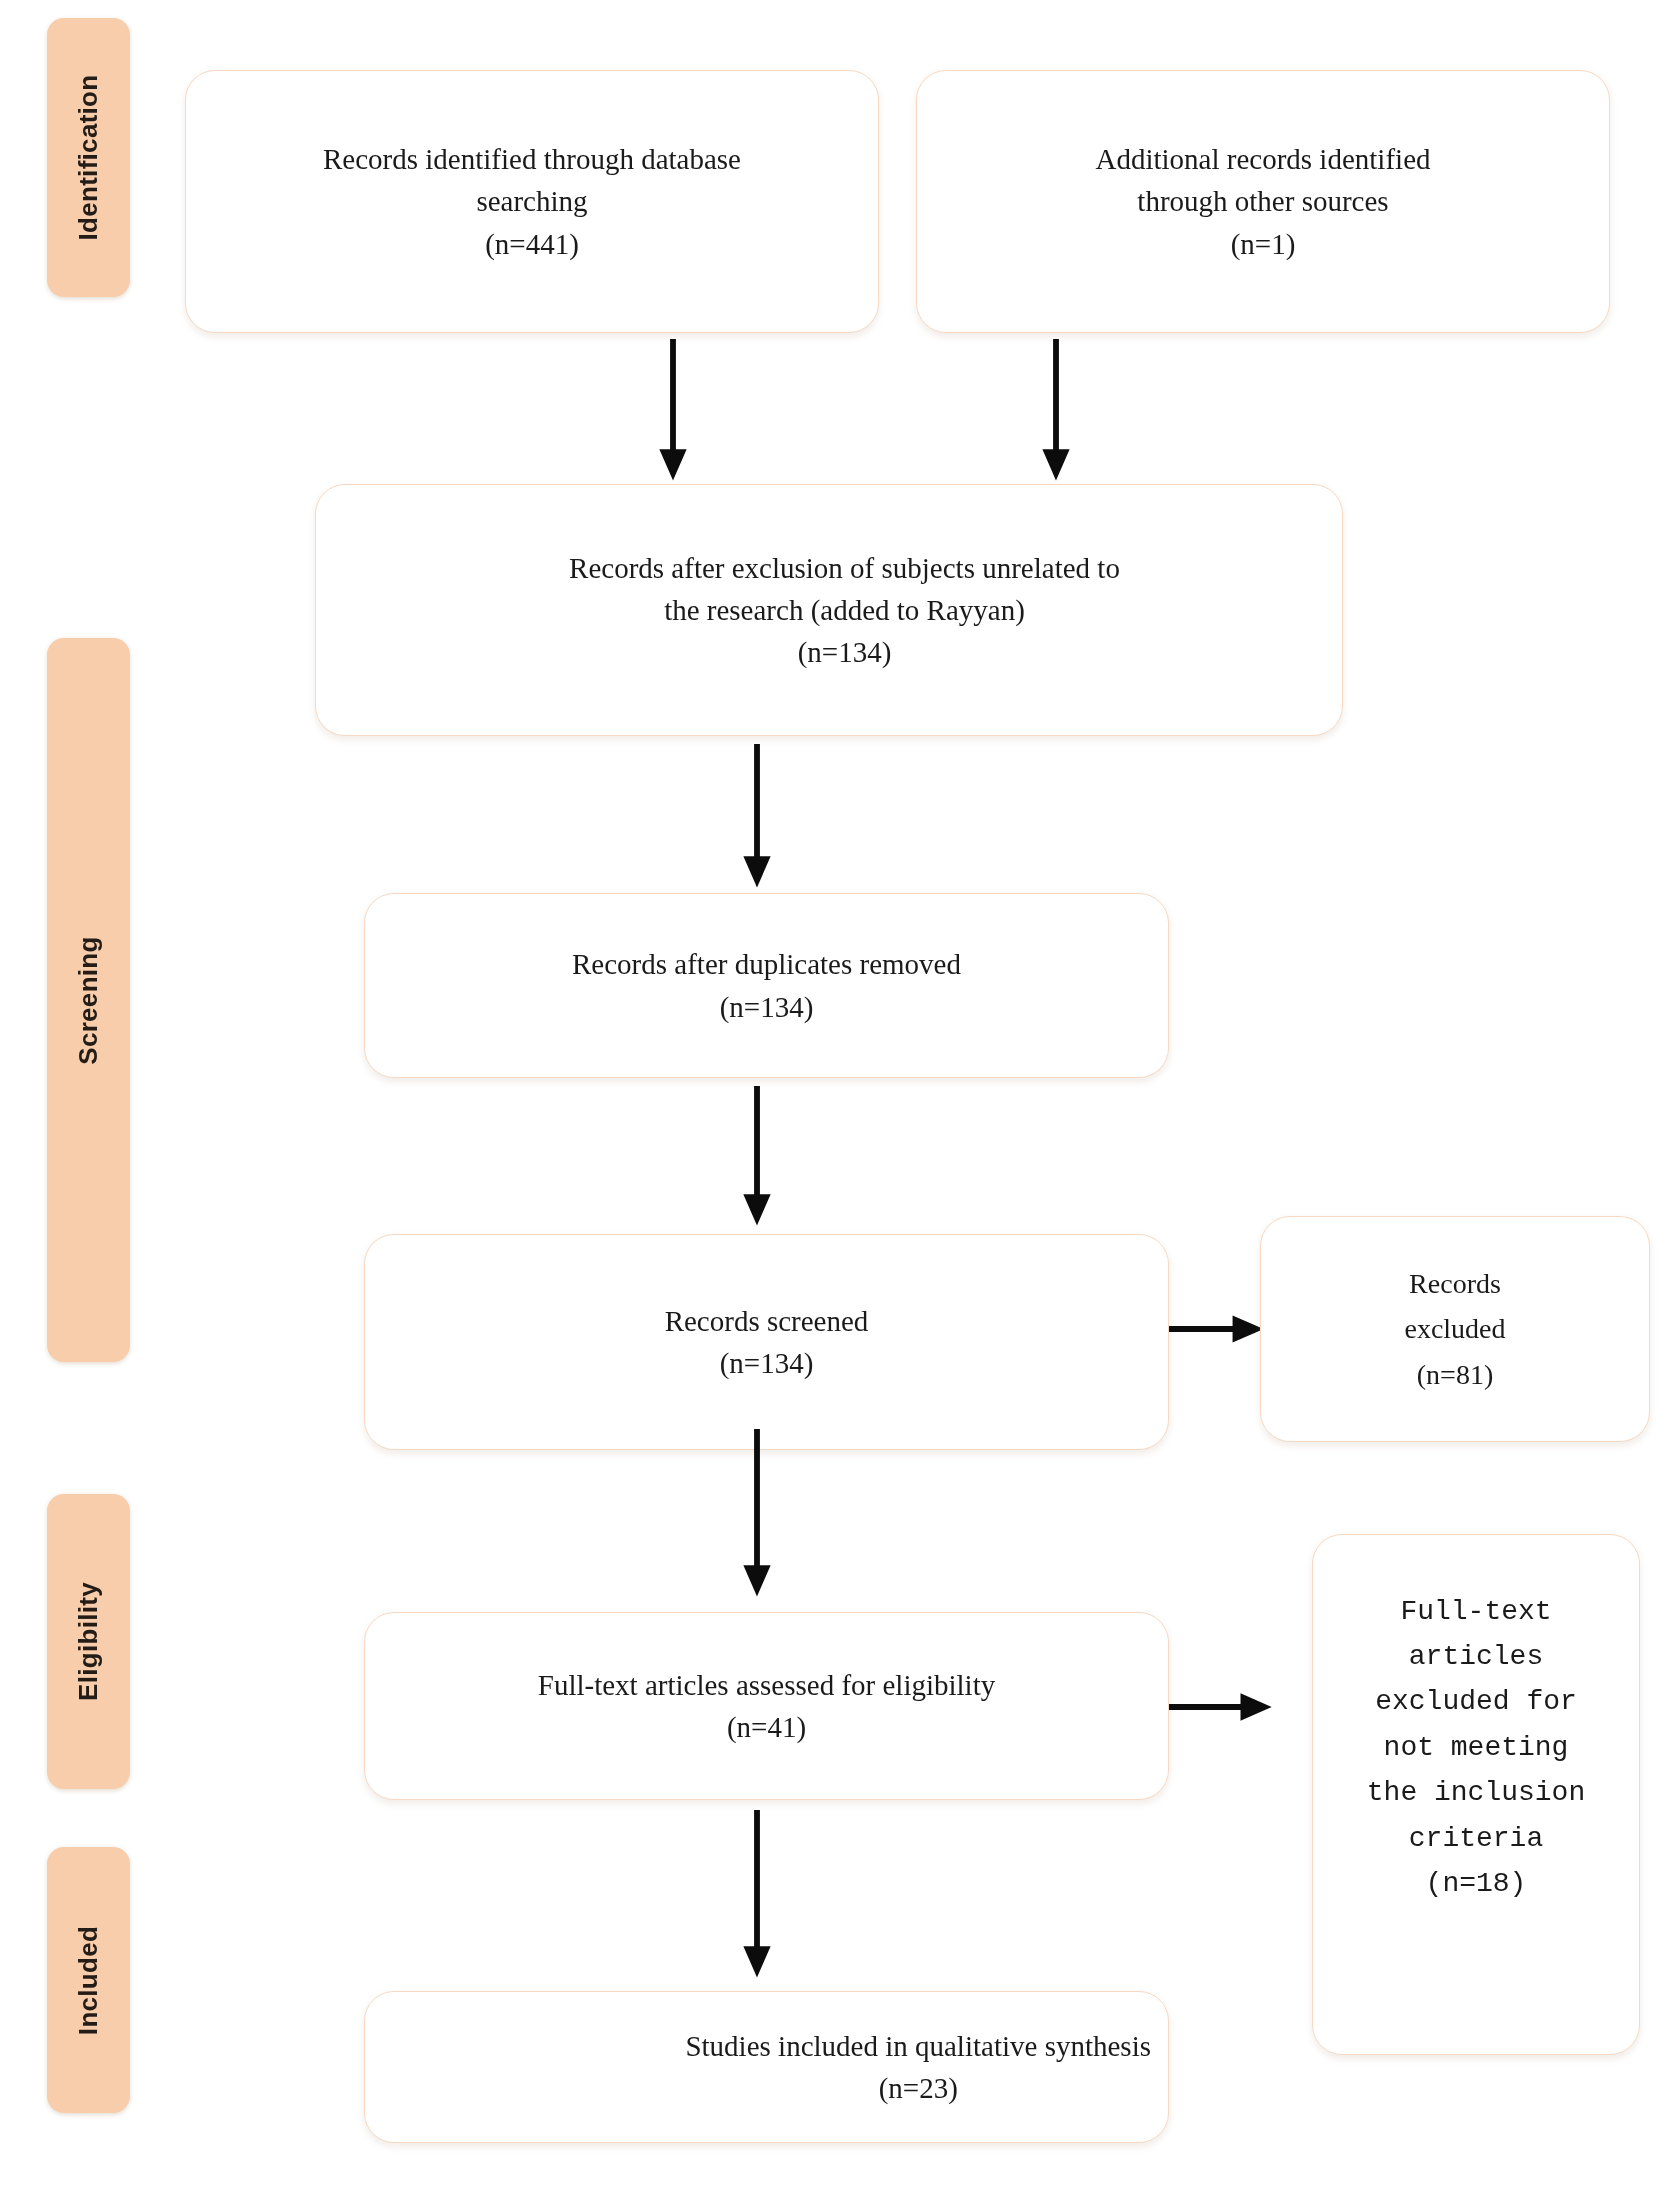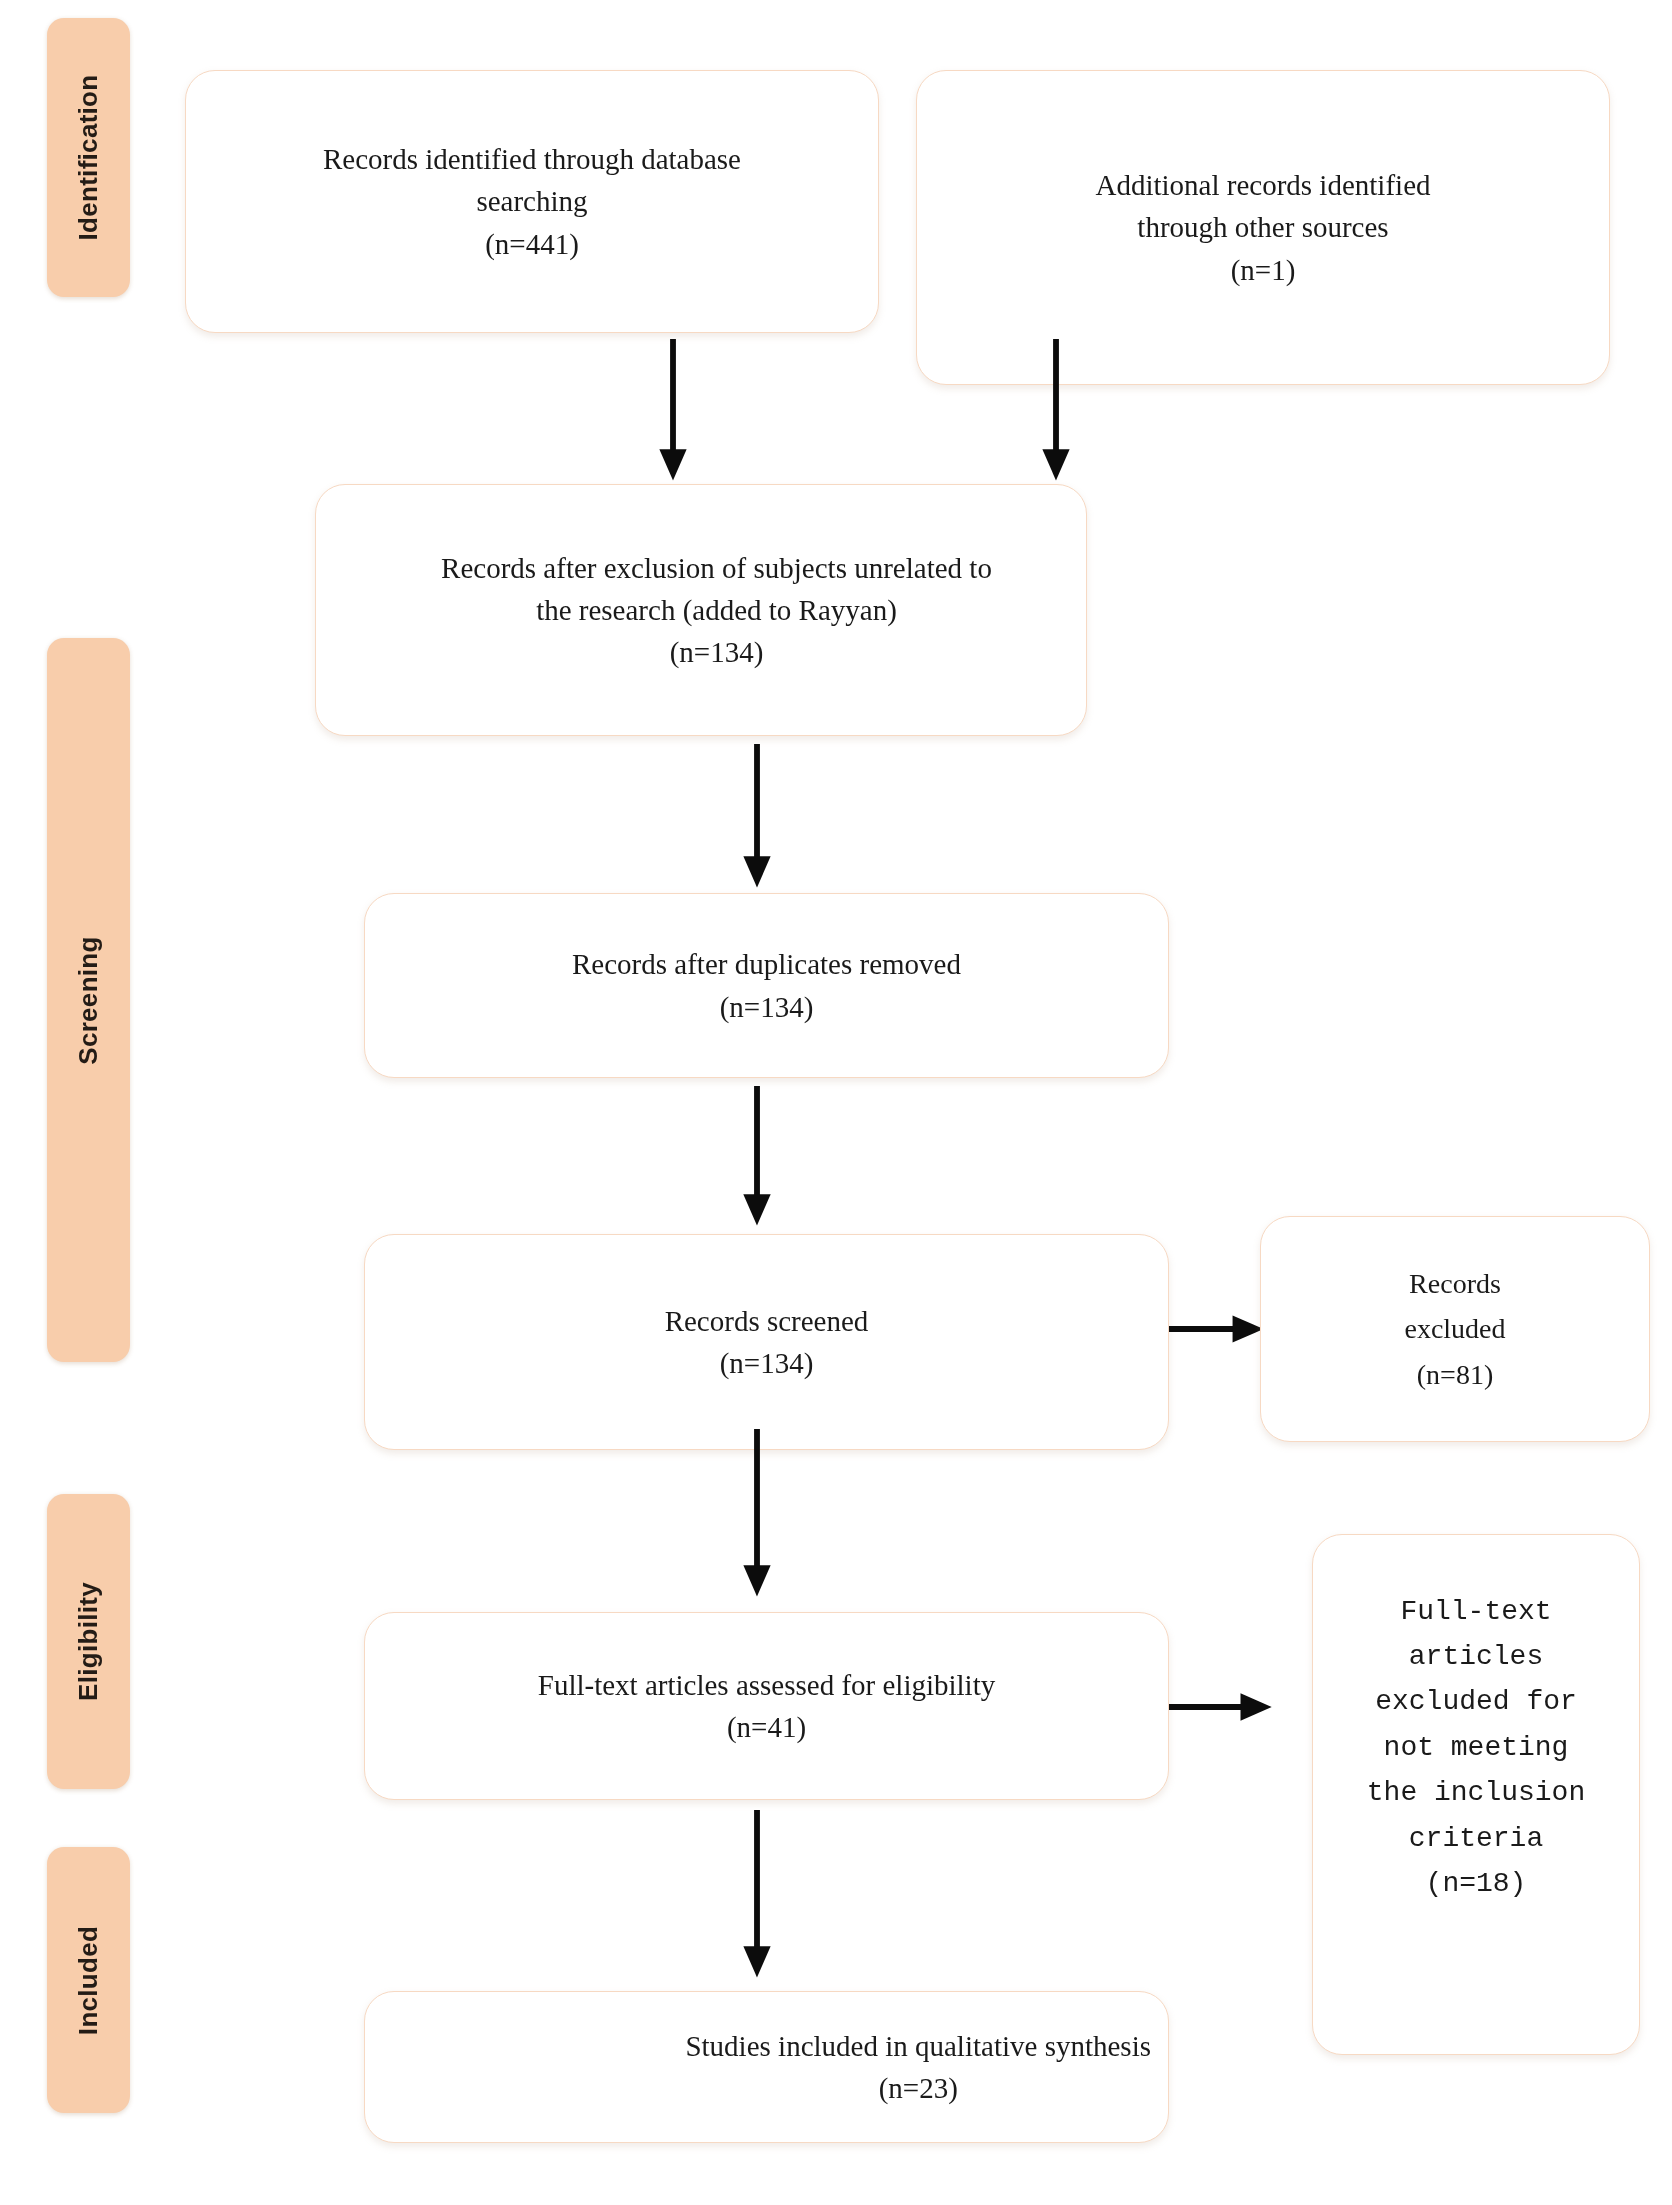--- a/index.html
+++ b/index.html
@@ -91,41 +91,41 @@
   <div class="stage-bar" style="left:47px; top:1847px; width:83px; height:266px;">
     <span class="stage-label">Included</span>
   </div>
 
   <div class="flow-box" style="left:185px; top:70px; width:694px; height:263px;">
     <span class="box-text">Records identified through database
 searching
 (n=441)</span>
   </div>
 
-  <div class="flow-box" style="left:916px; top:70px; width:694px; height:315px;">
+  <div class="flow-box" style="left:916px; top:70px; width:694px; height:263px;">
     <span class="box-text">Additional records identified
 through other sources
 (n=1)</span>
   </div>
 
   <div class="arrow" style="left:656px; top:339px; width:34px; height:144px;">
     <svg width="34" height="144" viewBox="0 0 52 222">
       <line x1="26" y1="0" x2="26" y2="182" stroke="#0c0c0c" stroke-width="9"></line>
       <polygon points="26,218 5,170 47,170" fill="#0c0c0c"></polygon>
     </svg>
   </div>
 
   <div class="arrow" style="left:1039px; top:339px; width:34px; height:144px;">
     <svg width="34" height="144" viewBox="0 0 52 222">
       <line x1="26" y1="0" x2="26" y2="182" stroke="#0c0c0c" stroke-width="9"></line>
       <polygon points="26,218 5,170 47,170" fill="#0c0c0c"></polygon>
     </svg>
   </div>
 
-  <div class="flow-box" style="left:315px; top:484px; width:772px; height:252px;padding-left:48px;">
+  <div class="flow-box" style="left:315px; top:484px; width:1028px; height:252px;padding-left:48px;">
     <span class="box-text">Records after exclusion of subjects unrelated to
 the research (added to Rayyan)
 (n=134)</span>
   </div>
 
   <div class="arrow" style="left:740px; top:744px; width:34px; height:146px;">
     <svg width="34" height="146" viewBox="0 0 52 225">
       <line x1="26" y1="0" x2="26" y2="185" stroke="#0c0c0c" stroke-width="9"></line>
       <polygon points="26,221 5,173 47,173" fill="#0c0c0c"></polygon>
     </svg>

